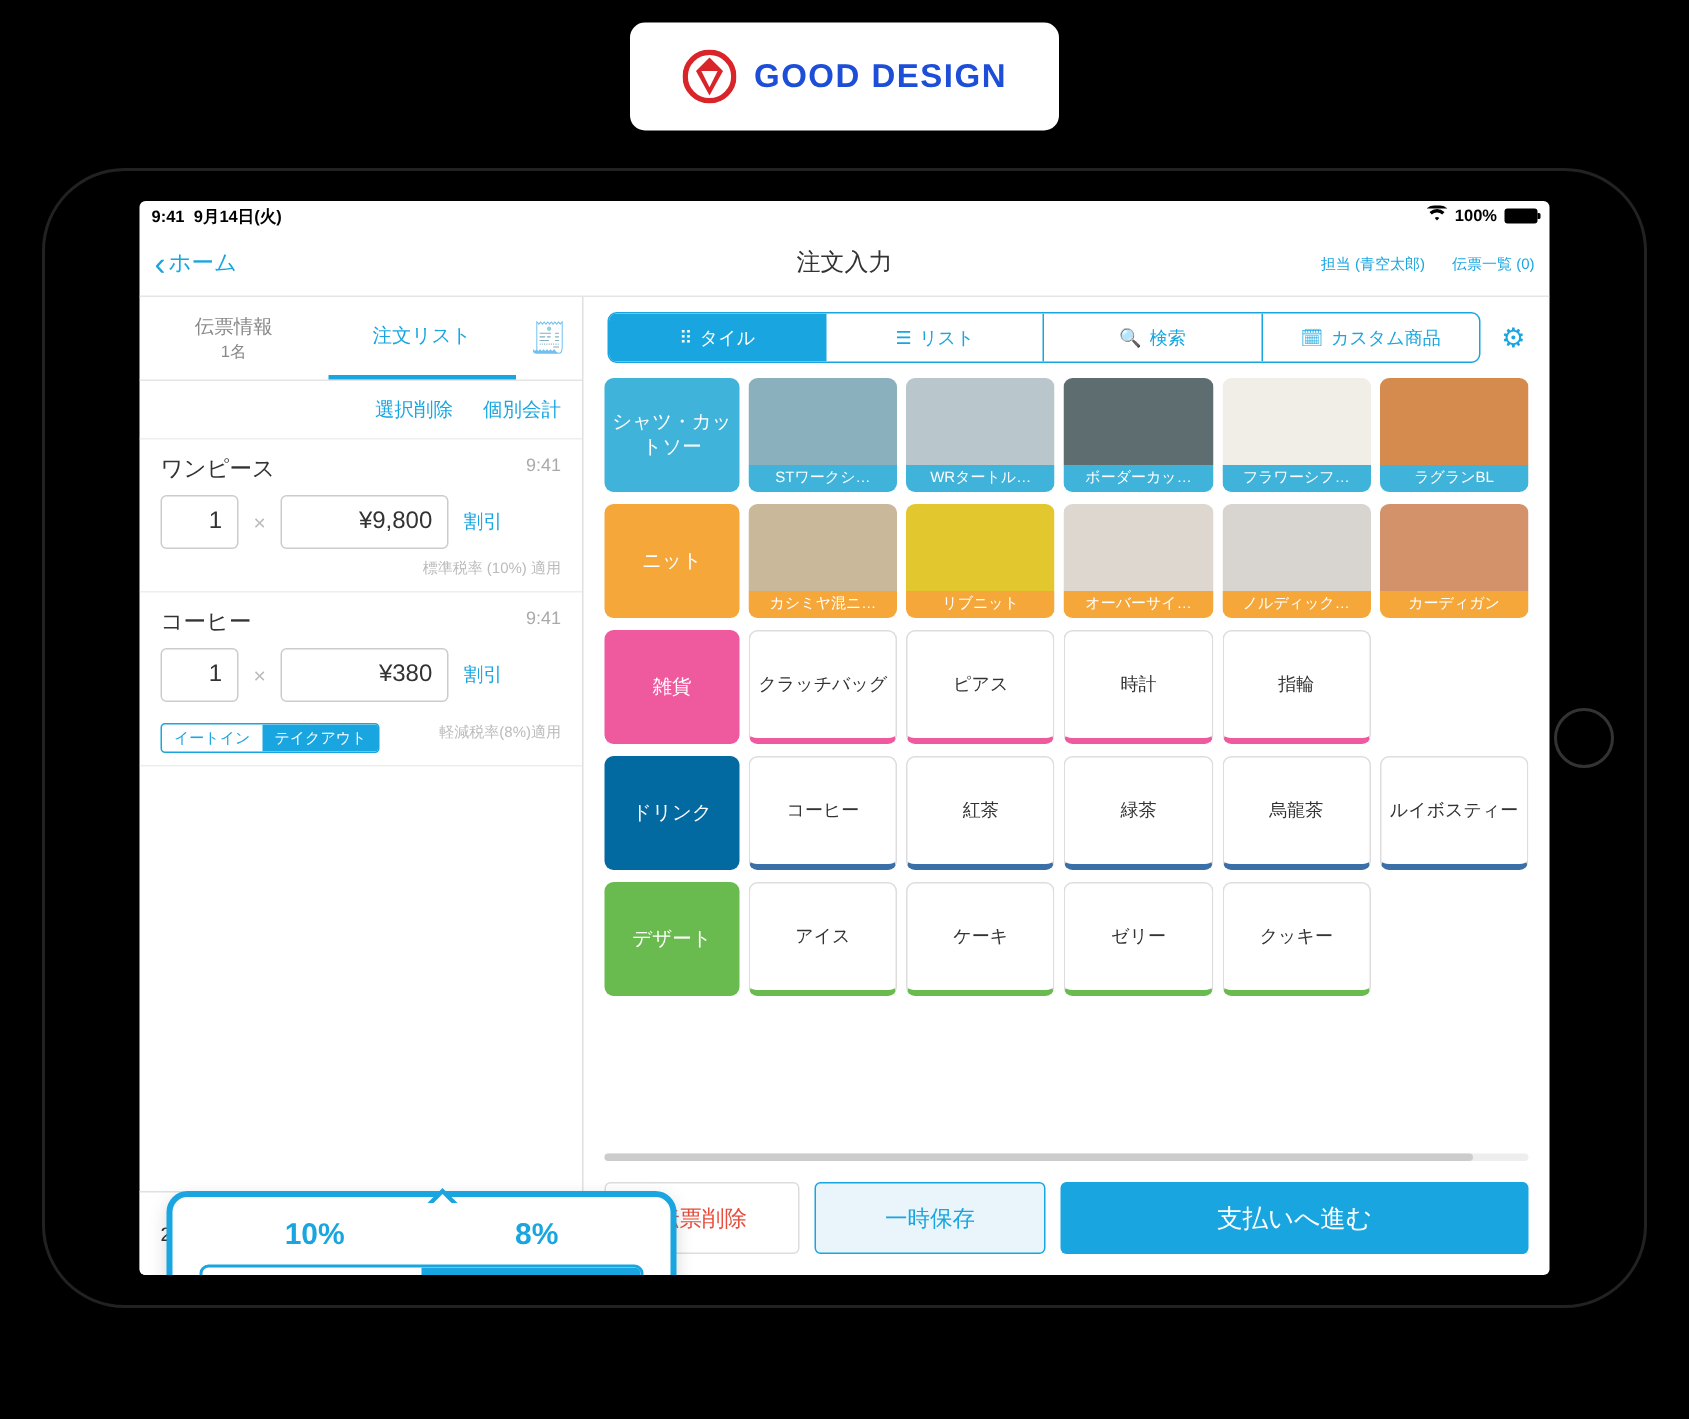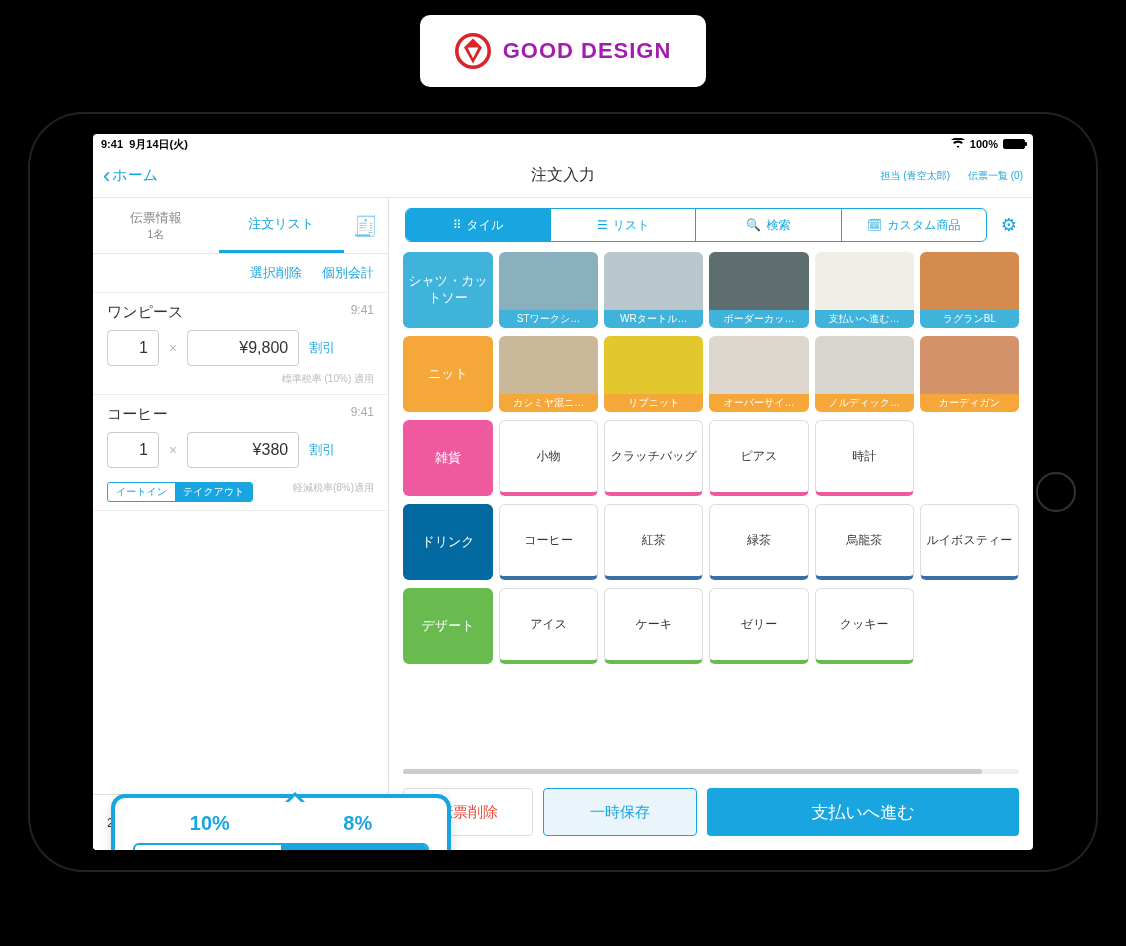--- a/index.html
+++ b/index.html
@@ -1,19 +1,19 @@
 <!DOCTYPE html>
 <html><head>
 <meta charset="utf-8">
 <style>
 * { margin: 0; padding: 0; box-sizing: border-box; font-family: -apple-system, "Hiragino Sans", "Hiragino Kaku Gothic ProN", sans-serif; }
 body { background: #000; display: flex; flex-direction: column; align-items: center; width: 1126px; height: 946px; }
 .good-design-badge { background: #fff; border-radius: 10px; padding: 18px 35px; margin-top: 15px; display: flex; align-items: center; gap: 12px; }
 .good-design-badge .logo { width: 36px; height: 36px; }
-.good-design-badge .text { font-weight: 700; font-size: 22px; letter-spacing: 1px; color: #a21caf; }
+.good-design-badge .text { font-weight: 700; font-size: 22px; letter-spacing: 1px; color: #1d4ed8; }
 .tablet { margin-top: 25px; width: 1070px; height: 760px; background: #000; border-radius: 55px; padding: 22px 65px 22px 65px; position: relative; box-shadow: 0 0 0 2px #222 inset; }
 .home-button { position: absolute; right: 22px; top: 50%; transform: translateY(-50%); width: 40px; height: 40px; border: 2px solid #333; border-radius: 50%; }
 .screen { background: #fff; width: 100%; height: 100%; border-radius: 4px; overflow: hidden; display: flex; flex-direction: column; position: relative; }
 .status-bar { height: 20px; display: flex; align-items: center; justify-content: space-between; padding: 0 8px; font-size: 11px; font-weight: 600; color: #000; }
 .status-right { display: flex; align-items: center; gap: 5px; }
 .battery { width: 22px; height: 10px; border: 1px solid #000; border-radius: 2px; position: relative; background: #000; }
 .battery:after { content: ""; position: absolute; right: -3px; top: 2px; width: 2px; height: 4px; background: #000; border-radius: 0 1px 1px 0; }
 .nav-bar { height: 44px; display: flex; align-items: center; justify-content: space-between; padding: 0 10px; border-bottom: 1px solid #e5e5e5; }
 .nav-left { color: #19a6e0; font-size: 15px; display: flex; align-items: center; cursor: pointer; }
 .nav-left .chev { font-size: 22px; font-weight: 300; margin-right: 2px; }
@@ -202,21 +202,21 @@
                 <div class="prod img-tile">
                   <div class="img" style="background:#b9c6cc"></div>
                   <div class="lbl c-blue">WRタートル…</div>
                 </div>
                 <div class="prod img-tile">
                   <div class="img" style="background:#5e6e70"></div>
                   <div class="lbl c-blue">ボーダーカッ…</div>
                 </div>
                 <div class="prod img-tile">
                   <div class="img" style="background:#f0eee6"></div>
-                  <div class="lbl c-blue">支払いへ進む…</div>
+                  <div class="lbl c-blue">フラワーシフ…</div>
                 </div>
                 <div class="prod img-tile">
                   <div class="img" style="background:#d68b4e"></div>
                   <div class="lbl c-blue">ラグランBL</div>
                 </div>
               </div>
             </div>
             <div class="cat-row">
               <div class="cat-label c-orange">ニット</div>
               <div class="items">
@@ -239,30 +239,30 @@
                 <div class="prod img-tile">
                   <div class="img" style="background:#d4926a"></div>
                   <div class="lbl c-orange">カーディガン</div>
                 </div>
               </div>
             </div>
             <div class="cat-row">
               <div class="cat-label c-pink">雑貨</div>
               <div class="items">
                 <div class="prod outline b-pink">
-                  <span>小物</span>
-                </div>
-                <div class="prod outline b-pink">
                   <span>クラッチバッグ</span>
                 </div>
                 <div class="prod outline b-pink">
                   <span>ピアス</span>
                 </div>
                 <div class="prod outline b-pink">
                   <span>時計</span>
+                </div>
+                <div class="prod outline b-pink">
+                  <span>指輪</span>
                 </div>
               </div>
             </div>
             <div class="cat-row">
               <div class="cat-label c-navy">ドリンク</div>
               <div class="items">
                 <div class="prod outline b-navy">
                   <span>コーヒー</span>
                 </div>
                 <div class="prod outline b-navy">

